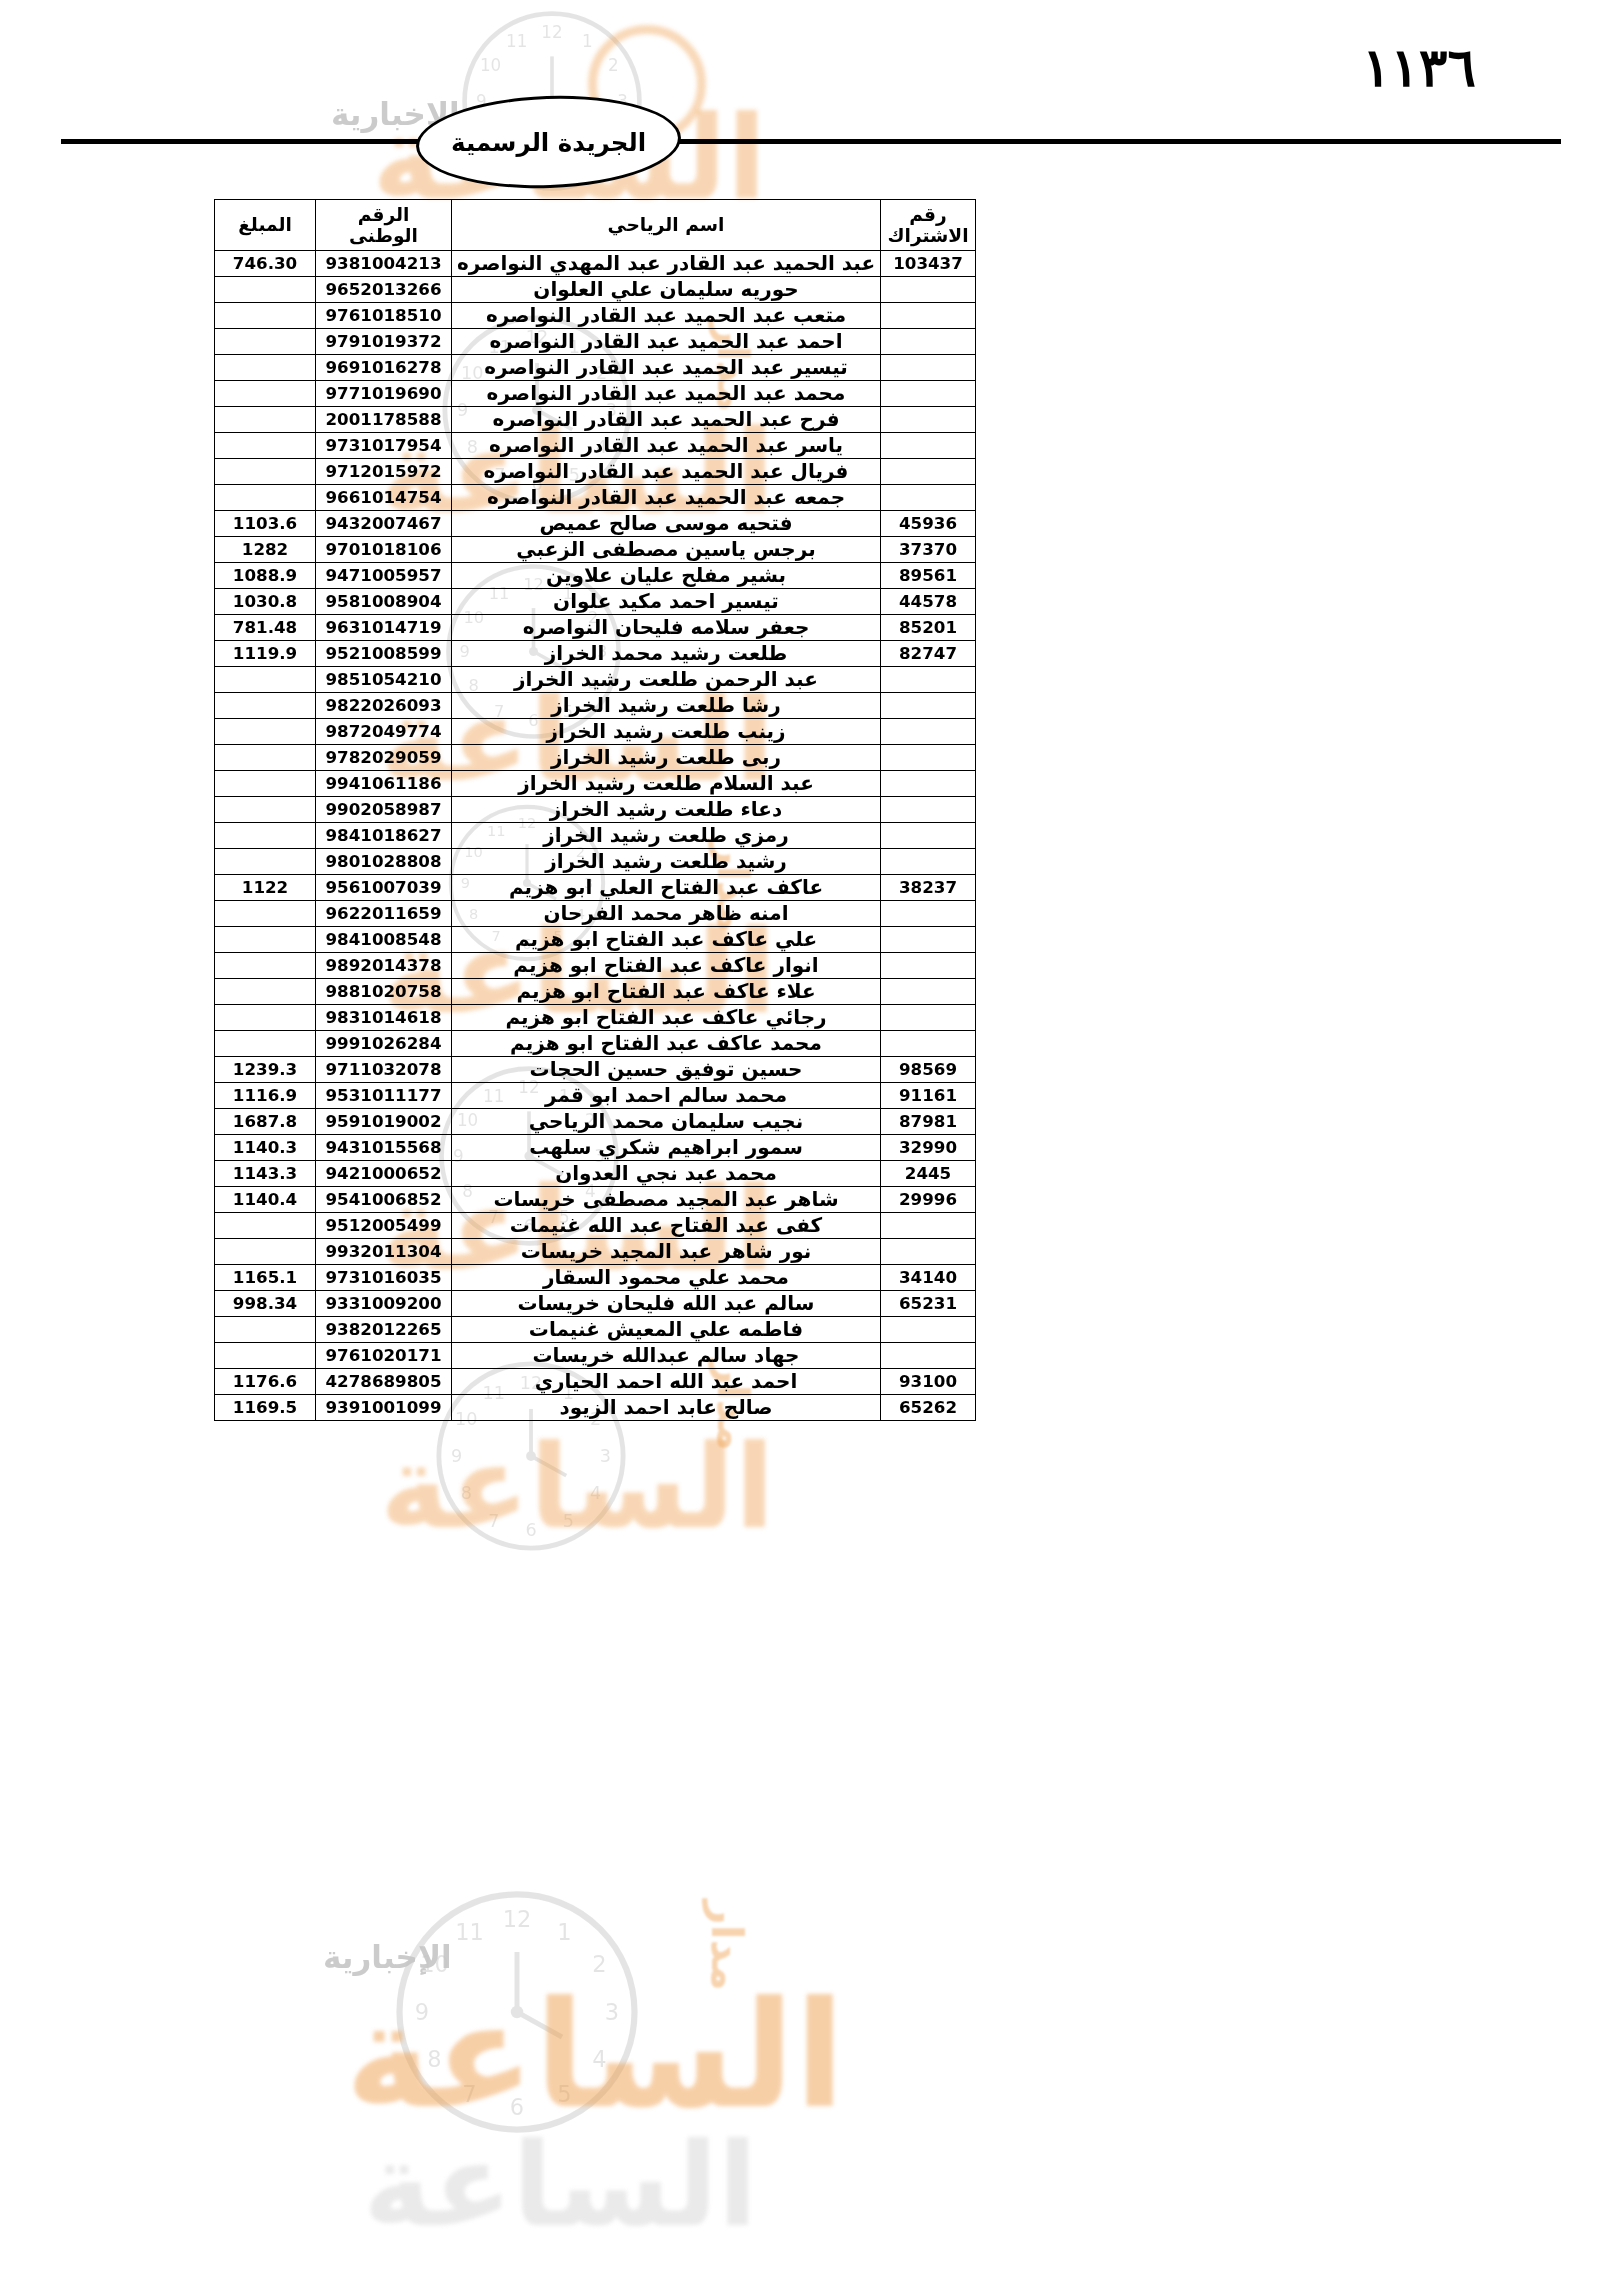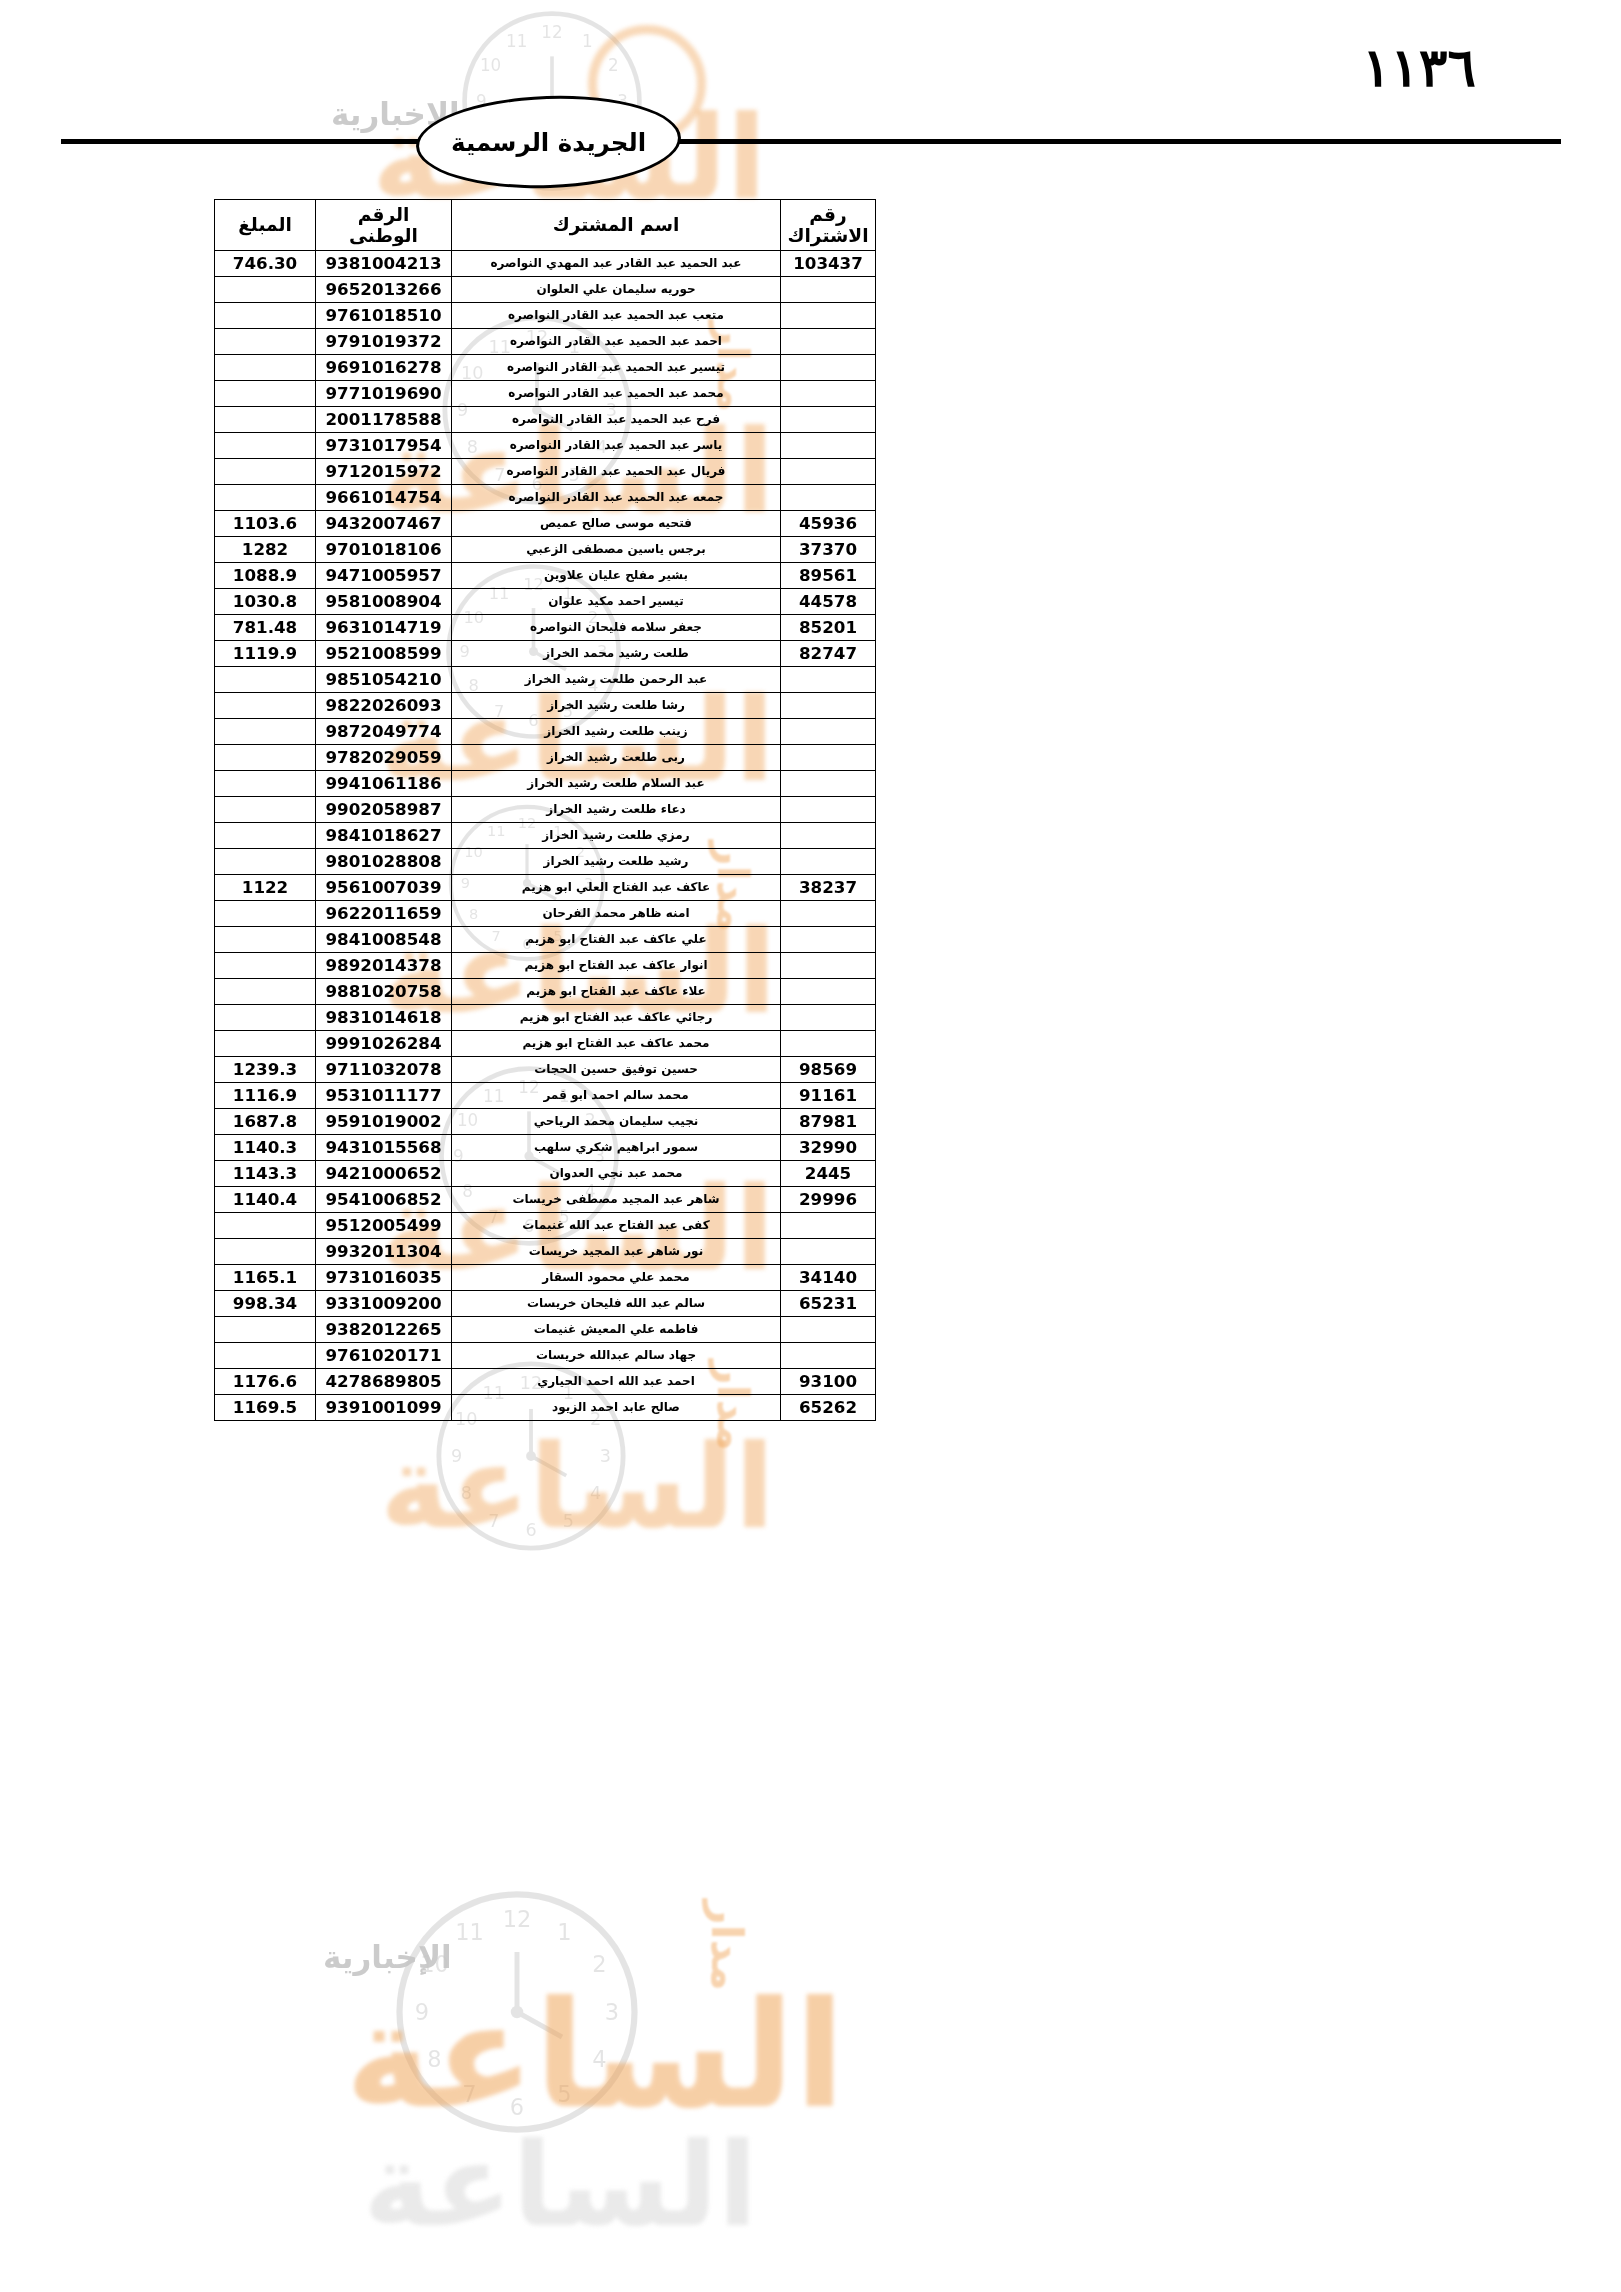--- a/index.html
+++ b/index.html
@@ -61,21 +61,21 @@
   .table-wrap { position:absolute; top:199px; left:214px; z-index:2; }
   table { border-collapse:collapse; direction:rtl; background:transparent; }
   th, td {
     border:1.5px solid #000;
     font-weight:bold; color:#000;
     text-align:center; vertical-align:middle;
     white-space:nowrap; overflow:hidden;
   }
   th { font-size:18.6px; height:51px; padding:2px 5.9px; line-height:1.15; white-space:normal; }
   td { font-size:16.7px; height:26px; padding:0 4.9px; line-height:1.05; }
-  td.name { font-size:12px; }
+  td.name { font-size:20px; }
 </style>
 </head>
 <body>
 
 <div class="page">
 
   <svg width="0" height="0" style="position:absolute" aria-hidden="true">
     <defs>
       <g id="clock-sym" stroke="#8a8a8a" fill="none" stroke-width="2">
         <circle cx="50" cy="50" r="47" stroke-width="2.5"></circle>
@@ -154,21 +154,21 @@
     <table>
       <colgroup>
         <col style="width:95px">
           <col style="width:329px">
           <col style="width:136px">
           <col style="width:101px">
       </colgroup>
       <thead>
         <tr>
           <th>رقم الاشتراك</th>
-          <th>اسم المشترك</th>
+          <th>اسم الرياحي</th>
           <th>الرقم الوطنى</th>
           <th>المبلغ</th>
         </tr>
       </thead>
       <tbody id="table-body">
           <tr>
             <td class="num">103437</td>
             <td class="name">عبد الحميد عبد القادر عبد المهدي النواصره</td>
             <td class="num">9381004213</td>
             <td class="num">746.30</td>

